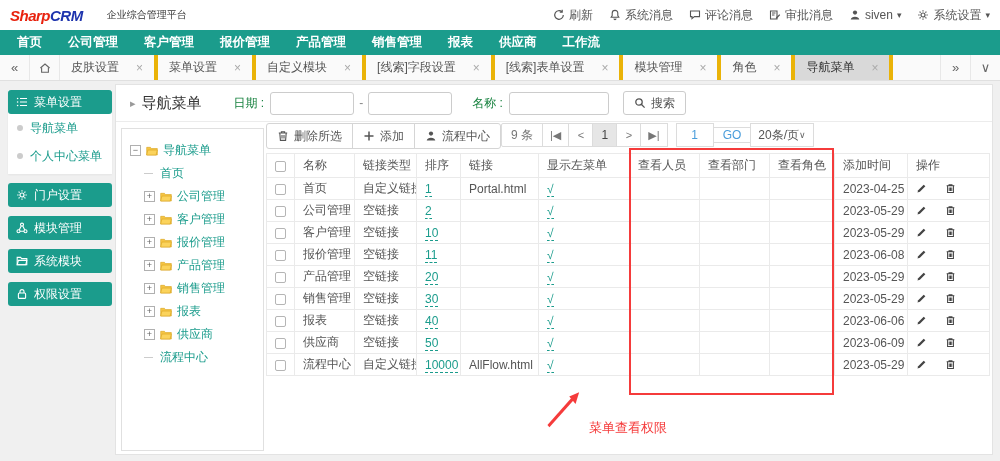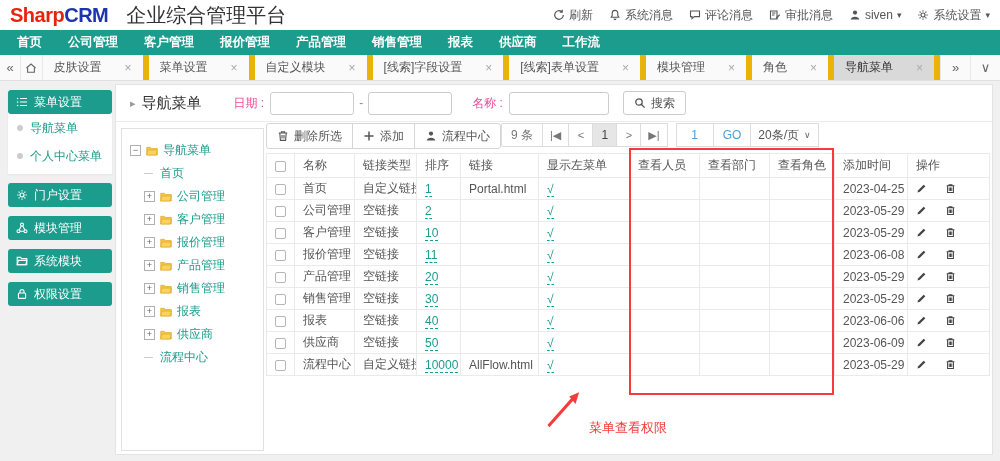--- a/index.html
+++ b/index.html
@@ -2,49 +2,49 @@
 <html><head>
 <meta charset="utf-8">
 <style>
   *{box-sizing:border-box;margin:0;padding:0}
   body{margin:0;background:#fff}
   #app{position:relative;width:1000px;height:461px;font-family:"Liberation Sans","DejaVu Sans",sans-serif;font-size:12px;color:#555;background:#f0f0f0;overflow:hidden}
   .ic{display:inline-flex;align-items:center;justify-content:center;flex:none}
   .ic svg{width:12px;height:12px;display:block}
   
   .top{position:absolute;left:0;top:0;width:100%;height:30px;background:#fff;display:flex;align-items:center;padding:0 10px}
-  .logo{font-weight:bold;font-size:20px;letter-spacing:-.5px;white-space:nowrap}
+  .logo{font-style:italic;font-weight:bold;font-size:15px;letter-spacing:-.5px;white-space:nowrap}
   .logo-sharp{color:#e8220e}.logo-crm{color:#1e34ad}
-  .app-title{margin-left:18px;font-size:20px;color:#333}
+  .app-title{margin-left:24px;font-size:10px;color:#333}
   .header-actions{margin-left:auto;display:flex;align-items:center;gap:16px}
   .h-action{display:flex;align-items:center;gap:4px;color:#555;cursor:pointer;white-space:nowrap}
   .caret-dn{font-size:9px;color:#555}
   
   .navbar{position:absolute;left:0;top:30px;width:100%;height:25px;background:#1b9c8c;display:flex;padding-left:4px}
   .nav-item{color:#fff;font-size:12.5px;font-weight:bold;line-height:25px;padding:0 13px;cursor:pointer;white-space:nowrap}
   
   .tabbar{position:absolute;left:0;top:55px;width:100%;height:26px;background:#fafafa;border-bottom:1px solid #e0e0e0;display:flex;align-items:stretch}
   .tab-btn{width:30px;display:flex;align-items:center;justify-content:center;border-right:1px solid #e8e8e8;color:#666;cursor:pointer;font-size:13px}
-  .tab{display:flex;align-items:center;gap:23px;padding:12px 11px;border-right:6px solid #eab308;color:#555;cursor:pointer;white-space:nowrap}
+  .tab{display:flex;align-items:center;gap:17px;padding:12px 11px;border-right:4px solid #eab308;color:#555;cursor:pointer;white-space:nowrap}
   .tab.active{background:#d9d9d9;color:#333}
   .tab .x{color:#aaa;font-size:12px}
   .tab-right{margin-left:auto;display:flex}
   .tab-right .tab-btn{border-right:none;border-left:1px solid #e8e8e8}
   
   .content{position:absolute;left:0;top:81px;right:0;bottom:0}
   .sidebar{position:absolute;left:8px;top:9px;width:104px;display:flex;flex-direction:column;gap:9px}
   .menu-group{background:#fff;padding-bottom:4px;box-shadow:0 1px 2px rgba(0,0,0,.05)}
   .side-btn{height:24px;background:#1b9c8c;border-radius:3px;color:#fff;display:flex;align-items:center;gap:6px;padding:0 8px;cursor:pointer;flex:none;white-space:nowrap}
   .side-sub{height:28px;display:flex;align-items:center;gap:7px;padding-left:9px;color:#1b9c8c;cursor:pointer;white-space:nowrap}
   .side-sub .dot{width:6px;height:6px;border-radius:50%;background:#ccc;flex:none}
   .main-panel{position:absolute;left:115px;top:3px;right:7px;bottom:6px;background:#fff;border:1px solid #e3e3e3}
   .panel-header{height:37px;display:flex;align-items:center;padding:0 14px;border-bottom:1px solid #ececec}
   .panel-caret{color:#999;font-size:11px;margin-right:6px}
   .panel-title{font-size:15px;color:#333;margin-right:32px}
-  .f-label{color:#ec4899;margin-right:6px;white-space:nowrap}
+  .f-label{color:#15803d;margin-right:6px;white-space:nowrap}
   .f-input{width:84px;height:23px;border:1px solid #ccc;border-radius:3px;padding:0 6px;font:inherit;color:#555;background:#fff}
   .f-sep{margin:0 5px;color:#888}
   .name-input{width:100px}
   .search-btn{margin-left:14px;height:24px;padding:0 10px;background:#fff;border:1px solid #ccc;border-radius:3px;display:flex;align-items:center;gap:5px;color:#555;font:inherit;cursor:pointer}
   .tree-card{position:absolute;left:5px;top:43px;width:143px;bottom:3px;background:#fff;border:1px solid #e0e0e0;padding:10px 4px;overflow:hidden}
   .tree-row{height:23px;display:flex;align-items:center;gap:5px;color:#1b9c8c;cursor:pointer;padding-left:4px;white-space:nowrap}
   .tree-row.child{padding-left:18px}
   .expander{width:11px;height:11px;border:1px solid #b0b0b0;background:#fff;font-size:9px;line-height:9px;text-align:center;color:#666;flex:none}
   .leaf-dash{width:9px;height:1px;background:#ccc;flex:none;margin-right:2px}
   .table-area{position:absolute;left:150px;top:38px;right:5px;bottom:3px}
@@ -52,22 +52,22 @@
   .btn-group{display:flex}
   .tb-btn{height:26px;padding:0 10px;background:#fff;border:1px solid #d5d5d5;display:flex;align-items:center;gap:5px;color:#555;font:inherit;cursor:pointer;margin-left:-1px}
   .tb-btn:first-child{margin-left:0;border-radius:3px 0 0 3px}
   .tb-btn:last-child{border-radius:0 3px 3px 0}
   .pagination{display:flex;align-items:center}
   .pg{height:24px;min-width:25px;padding:0 7px;border:1px solid #dcdcdc;background:#fff;display:flex;align-items:center;justify-content:center;color:#777;margin-left:-1px;cursor:pointer;font-size:11px}
   .pg.gstart{margin-left:0;border-radius:2px 0 0 2px}
   .pg.current{background:#e6e6e6;color:#444;font-size:12px}
   .pg.total{cursor:default;font-size:12px;padding:0 9px}
   .pg-input{width:38px;height:24px;border:1px solid #dcdcdc;margin-left:8px;text-align:center;color:#4a9ddb;font:inherit;background:#fff}
-  .pg-go{height:24px;padding:0 9px;border:1px solid #dcdcdc;background:#fff;margin-left:-1px;display:flex;align-items:center;color:#4a9ddb;cursor:pointer}
-  .pg-size{height:24px;padding:0 7px;border:1px solid #dcdcdc;background:#fff;margin-left:-1px;display:flex;align-items:center;gap:5px;color:#555;cursor:pointer}
+  .pg-go{height:16px;padding:0 9px;border:1px solid #dcdcdc;background:#fff;margin-left:-1px;display:flex;align-items:center;color:#4a9ddb;cursor:pointer}
+  .pg-size{height:24px;padding:0 7px;border:1px solid #dcdcdc;background:#fff;margin-left:-1px;display:flex;align-items:center;color:#555;cursor:pointer}
   .pg-size .sz-caret{font-size:9px;color:#666}
   table.grid{border-collapse:collapse;width:723px;table-layout:fixed}
   .grid th,.grid td{border:1px solid #eaeaea;height:22px;padding:0 8px;font-weight:normal;text-align:left;font-size:12px;color:#555;overflow:hidden;white-space:nowrap}
   .grid th{height:24px}
   .cb-cell{text-align:center;padding:0}
   .cb{width:11px;height:11px;border:1px solid #b5b5b5;border-radius:2px;display:inline-block;background:#fff;cursor:pointer;vertical-align:middle}
   .dashed{color:#1b9c8c;border-bottom:1px dashed #1b9c8c;cursor:pointer}
   .ops{display:flex;gap:18px;align-items:center}
   .op{color:#444;cursor:pointer}
   .op svg{width:11px;height:11px;display:block}

